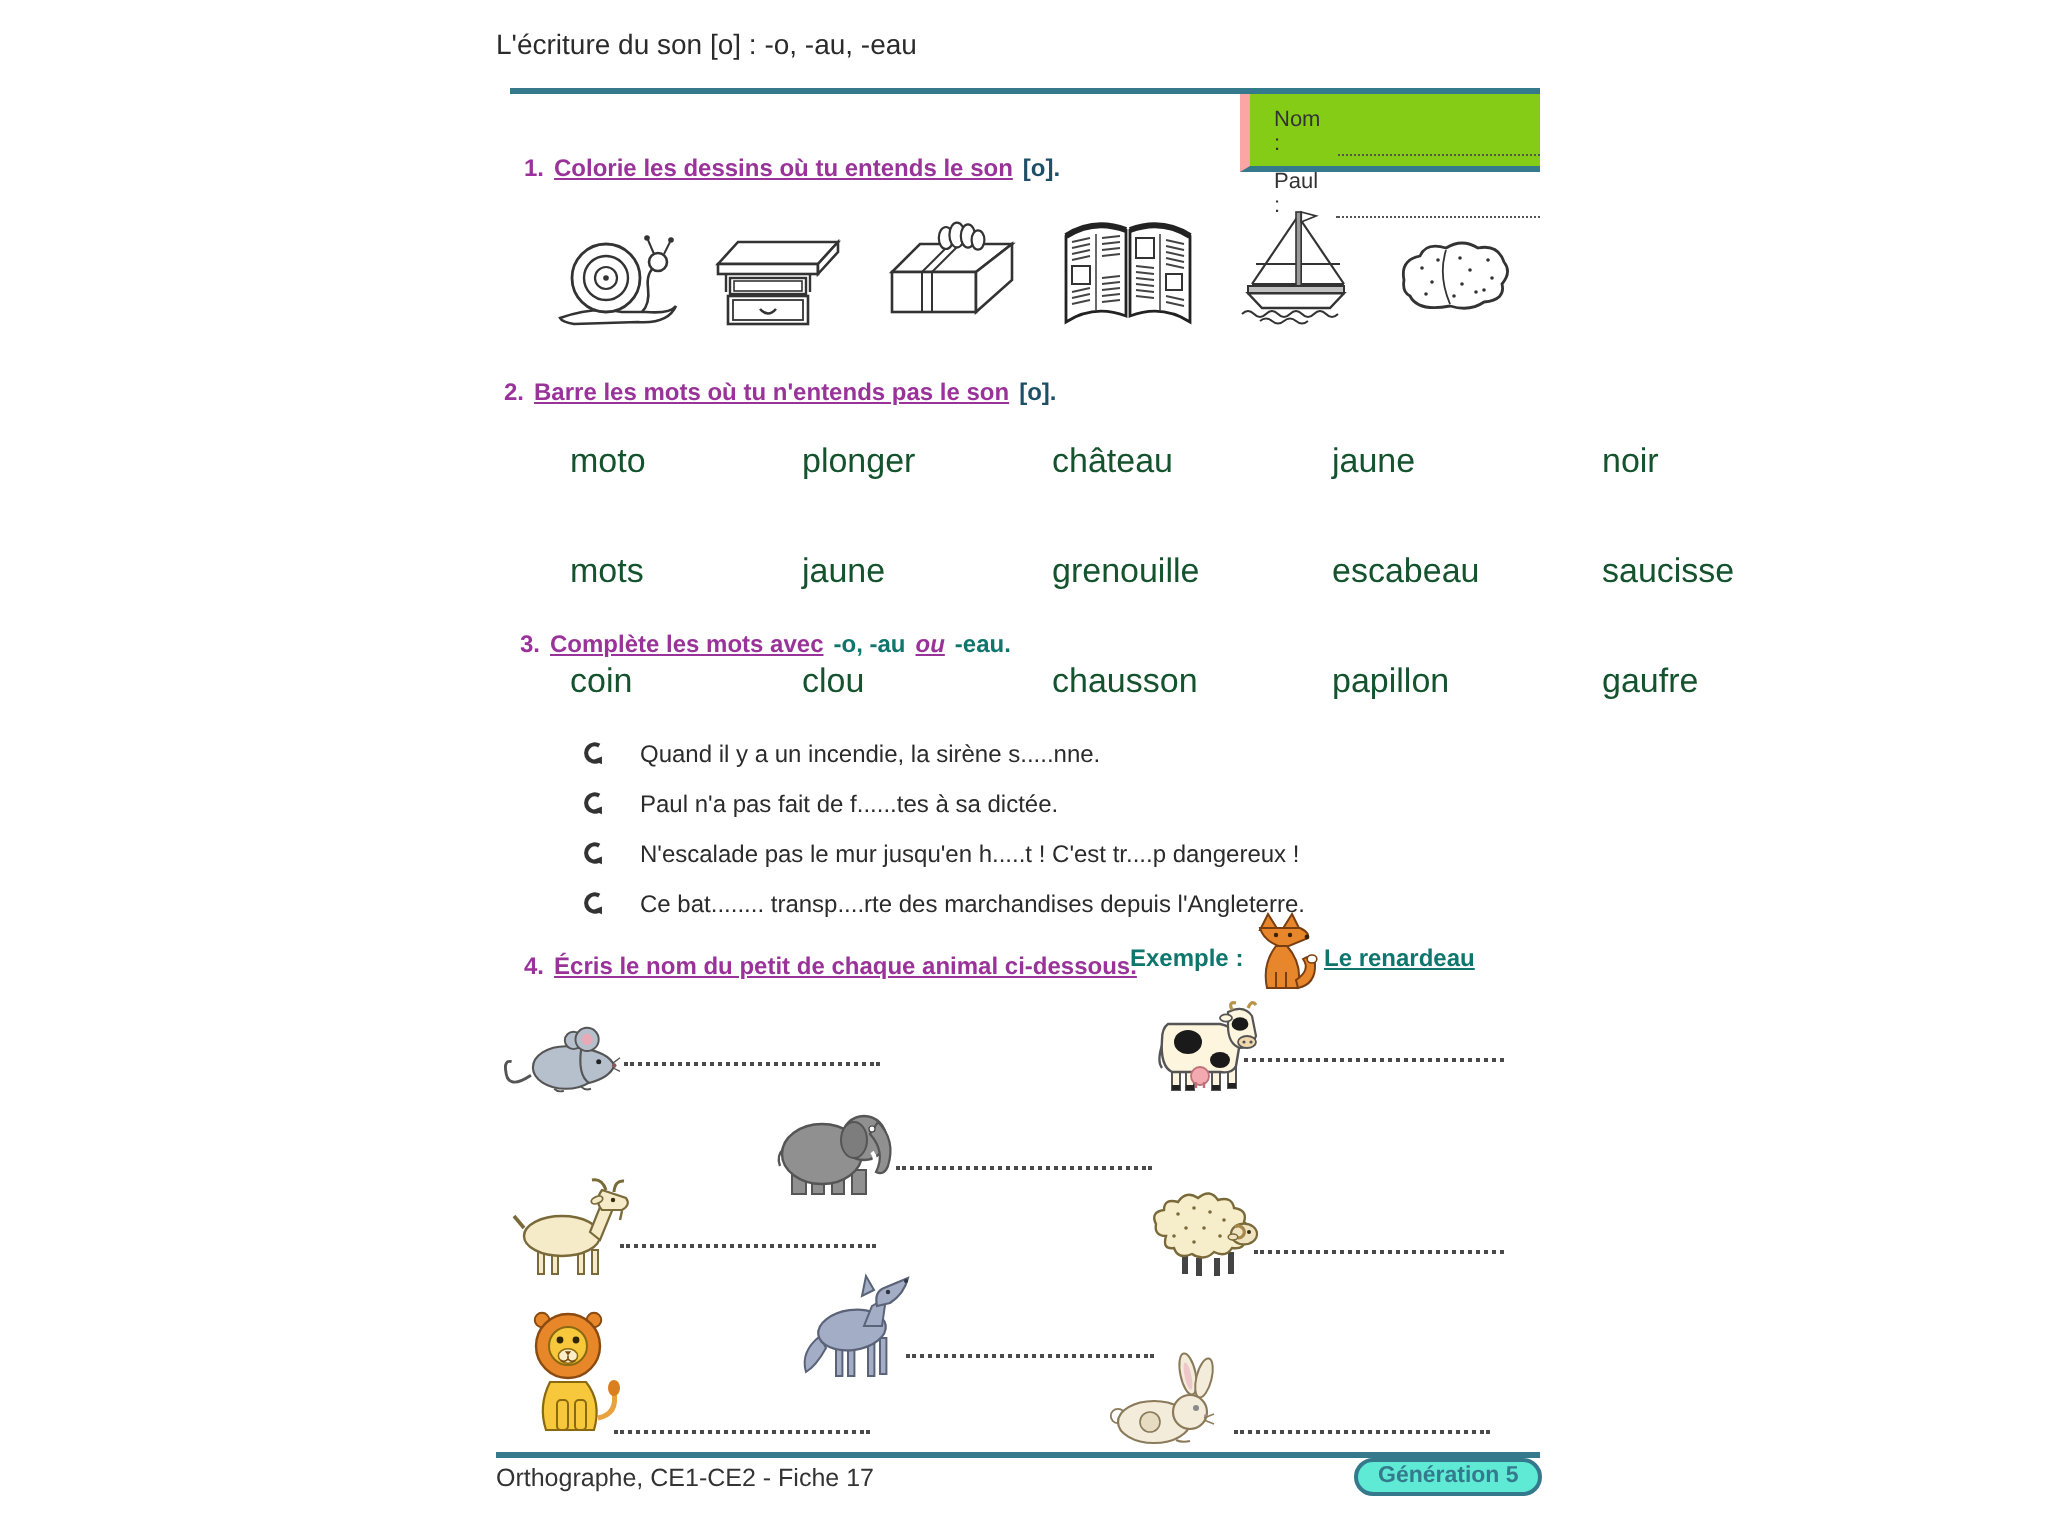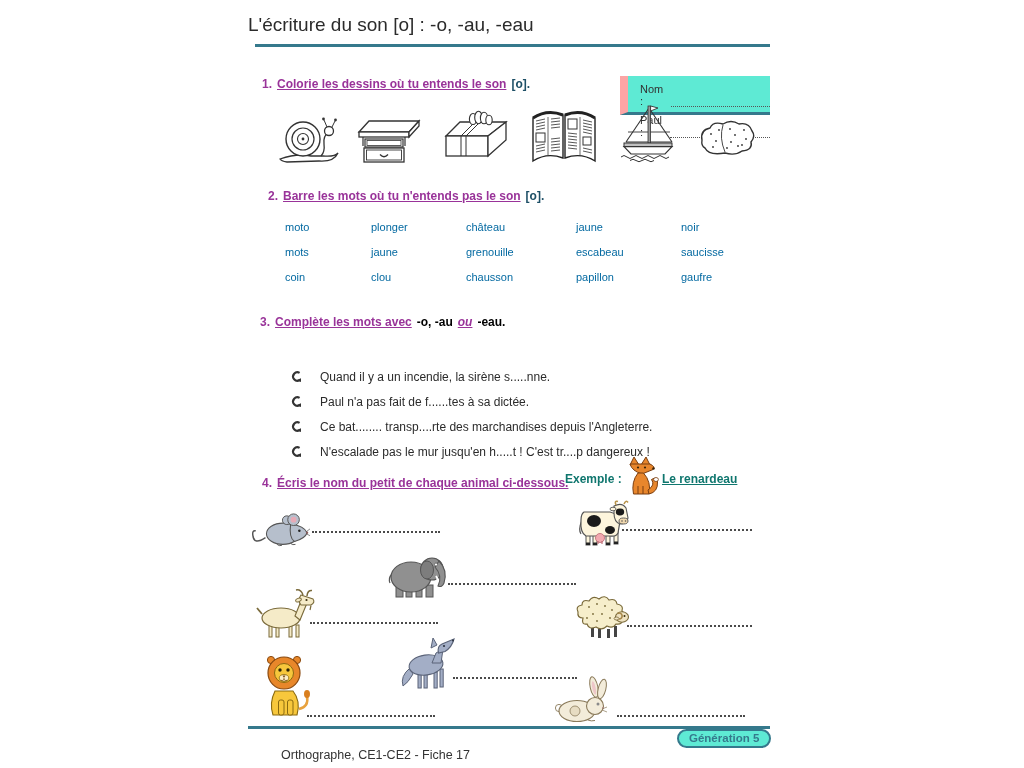--- a/index.html
+++ b/index.html
@@ -1,31 +1,31 @@
 <!DOCTYPE html>
 <html><head>
 <meta charset="utf-8">
 <style>
   html,body{margin:0;padding:0;background:#fff;}
   .sheet{position:relative;width:1024px;height:768px;background:#fff;
          font-family:"Liberation Sans",sans-serif;color:#2b2b2b;overflow:hidden;}
   .abs{position:absolute;}
-  .title{font-size:19px;color:#2b2b2b;}
+  .title{font-size:14px;color:#2b2b2b;}
   .rule{background:#35798c;}
-  .idbox{border-left:8px solid #fca5a5;border-bottom:3px solid #35798c;background:#5eead4;
-         padding:7px 0 0 12px;box-sizing:border-box;margin-top:29px;}
+  .idbox{border-left:5px solid #fca5a5;border-bottom:3px solid #35798c;background:#84cc16;
+         padding:7px 0 0 12px;box-sizing:border-box;}
   .idrow{font-size:11px;color:#333;margin-bottom:7px;display:flex;align-items:flex-end;gap:4px;}
   .dotline{display:inline-block;border-bottom:1.6px dotted #555;height:10px;}
   .exh{font-size:12px;font-weight:bold;color:#993399;white-space:nowrap;}
   .exh .num{margin-right:5px;}
   .exh .u{text-decoration:underline;}
   .exh .sound{color:#1d4f66;margin-left:5px;}
-  .exh .dark{color:#000000;margin-left:5px;}
+  .exh .dark{color:#0f766e;margin-left:5px;}
   .wordgrid{display:grid;grid-template-columns:86px 95px 110px 105px 70px;grid-auto-rows:25px;
-            font-size:11px;color:#0369a1;}
+            font-size:17px;color:#14532d;gap:30px;}
   .sentences{display:flex;flex-direction:column;gap:10px;}
   .sentence{display:flex;align-items:center;gap:12px;font-size:12px;color:#2b2b2b;height:15px;}
   .bullet{display:inline-flex;width:12px;height:13px;}
   .example{font-size:12px;font-weight:bold;color:#0f766e;}
   .ansline{border-bottom:2px dotted #4a4a4a;height:1px;}
   .footer-text{font-size:12.5px;color:#333;}
   .badge{border:2px solid #35798c;border-radius:11px;color:#35798c;font-weight:bold;
          font-size:11.5px;padding:1px 10px 2px 10px;background:#5eead4;}
   svg{overflow:visible;display:block;}
 </style>
@@ -160,21 +160,21 @@
         <circle cx="34" cy="26" r="0.9"></circle>
       <circle cx="41" cy="30" r="0.9"></circle>
         <circle cx="47" cy="14" r="0.9"></circle>
         <circle cx="49" cy="23" r="0.9"></circle>
       <circle cx="45" cy="29" r="0.9"></circle>
         <circle cx="22" cy="14" r="0.9"></circle>
         <circle cx="30" cy="32" r="0.9"></circle>
     </g>
   </svg>
 
-  <div class="abs exh" style="left:268px;top:189px;">
+  <div class="abs exh" style="left:252px;top:189px;">
     <span class="num">2.</span><span class="u">Barre les mots où tu n'entends pas le son</span><span class="sound">[o].</span>
   </div>
   <div class="abs wordgrid" style="left:285px;top:221px;">
     <span>moto</span>
     <span>plonger</span>
     <span>château</span>
     <span>jaune</span>
     <span>noir</span>
     <span>mots</span>
     <span>jaune</span>
@@ -210,30 +210,30 @@
         </span>
       <span>Paul n'a pas fait de f......tes à sa dictée.</span>
     </div>
     <div class="sentence">
       <span class="bullet">
           <svg width="12" height="13" viewBox="0 0 14 14">
             <path d="M4.2,11.3 A5,5 0 1 1 4.2,2.7" fill="none" stroke="#333" stroke-width="2.5"></path>
             <polygon points="5.8,13.5 5.8,9.1 0.4,11.3" fill="#333"></polygon>
           </svg>
         </span>
-      <span>Ce bat........ transp....rte des marchandises depuis l'Angleterre.</span>
+      <span>N'escalade pas le mur jusqu'en h.....t ! C'est tr....p dangereux !</span>
     </div>
     <div class="sentence">
       <span class="bullet">
           <svg width="12" height="13" viewBox="0 0 14 14">
             <path d="M4.2,11.3 A5,5 0 1 1 4.2,2.7" fill="none" stroke="#333" stroke-width="2.5"></path>
             <polygon points="5.8,13.5 5.8,9.1 0.4,11.3" fill="#333"></polygon>
           </svg>
         </span>
-      <span>N'escalade pas le mur jusqu'en h.....t ! C'est tr....p dangereux !</span>
+      <span>Ce bat........ transp....rte des marchandises depuis l'Angleterre.</span>
     </div>
   </div>
 
   <div class="abs exh" style="left:262px;top:476px;">
     <span class="num">4.</span><span class="u">Écris le nom du petit de chaque animal ci-dessous.</span>
   </div>
   <div class="abs example" style="left:565px;top:472px;">Exemple :</div>
   <svg class="abs" style="left:626px;top:456px;" width="32" height="40" viewBox="0 0 32 40">
     <polygon points="8,1 13,9 4,9" fill="#e8862c" stroke="#7a3e10" stroke-width="1"></polygon>
     <polygon points="20,1 24,9 15,9" fill="#e8862c" stroke="#7a3e10" stroke-width="1"></polygon>
@@ -404,16 +404,16 @@
     <circle cx="25" cy="35" r="5" fill="#e7dcc2" stroke="#8a7a5a" stroke-width="0.8"></circle>
     <circle cx="48" cy="28" r="1.5" fill="#8a8a8a"></circle>
     <circle cx="53" cy="32" r="1" fill="#b08a8a"></circle>
     <line x1="52" y1="33" x2="57" y2="31" stroke="#8a7a5a" stroke-width="0.7"></line>
     <line x1="52" y1="34" x2="57" y2="36" stroke="#8a7a5a" stroke-width="0.7"></line>
     <path d="M38,44 q3,1.5 7,0.5" fill="none" stroke="#8a7a5a" stroke-width="1"></path>
   </svg>
   <div class="abs ansline" style="left:617px;top:714px;width:128px;"></div>
 
   <div class="abs rule" style="left:248px;top:726px;width:522px;height:2.5px;"></div>
-  <div class="abs footer-text" style="left:248px;top:748px;margin-left:33px;">Orthographe, CE1-CE2 - Fiche 17</div>
+  <div class="abs footer-text" style="left:248px;top:732px;">Orthographe, CE1-CE2 - Fiche 17</div>
   <div class="abs badge" style="left:677px;top:729px;">Génération 5</div>
 
 </div>
 
 </body></html>

